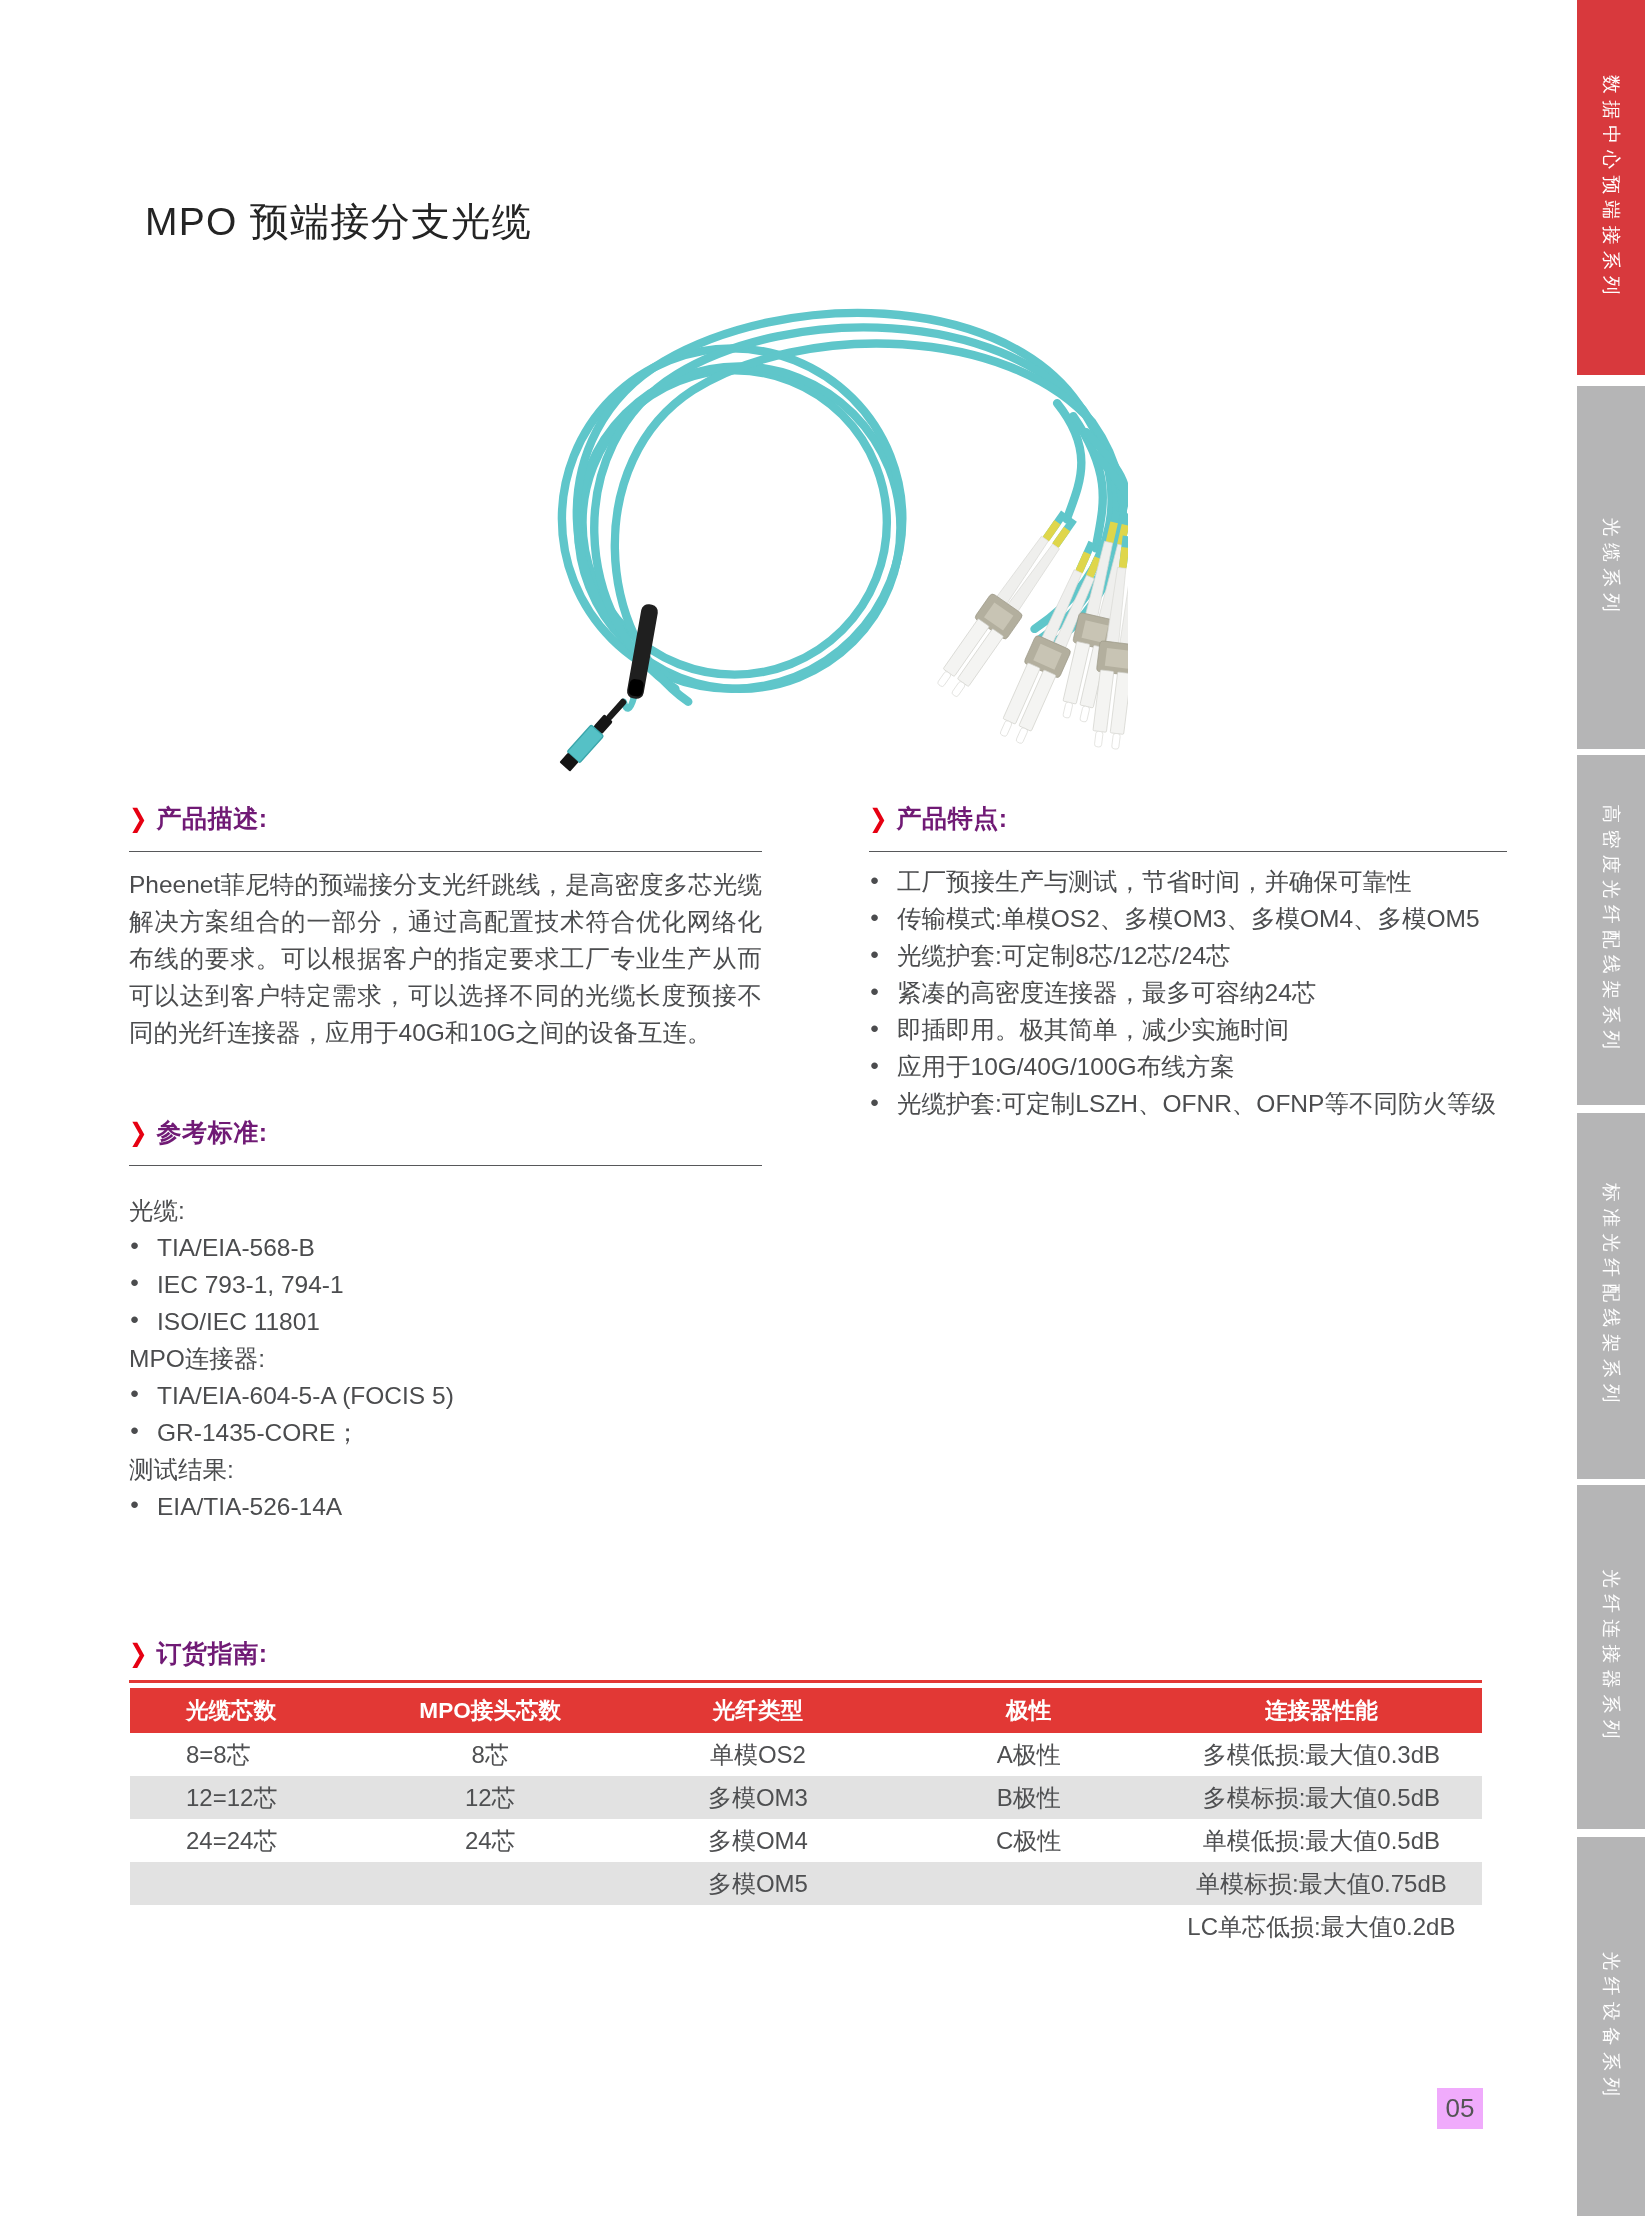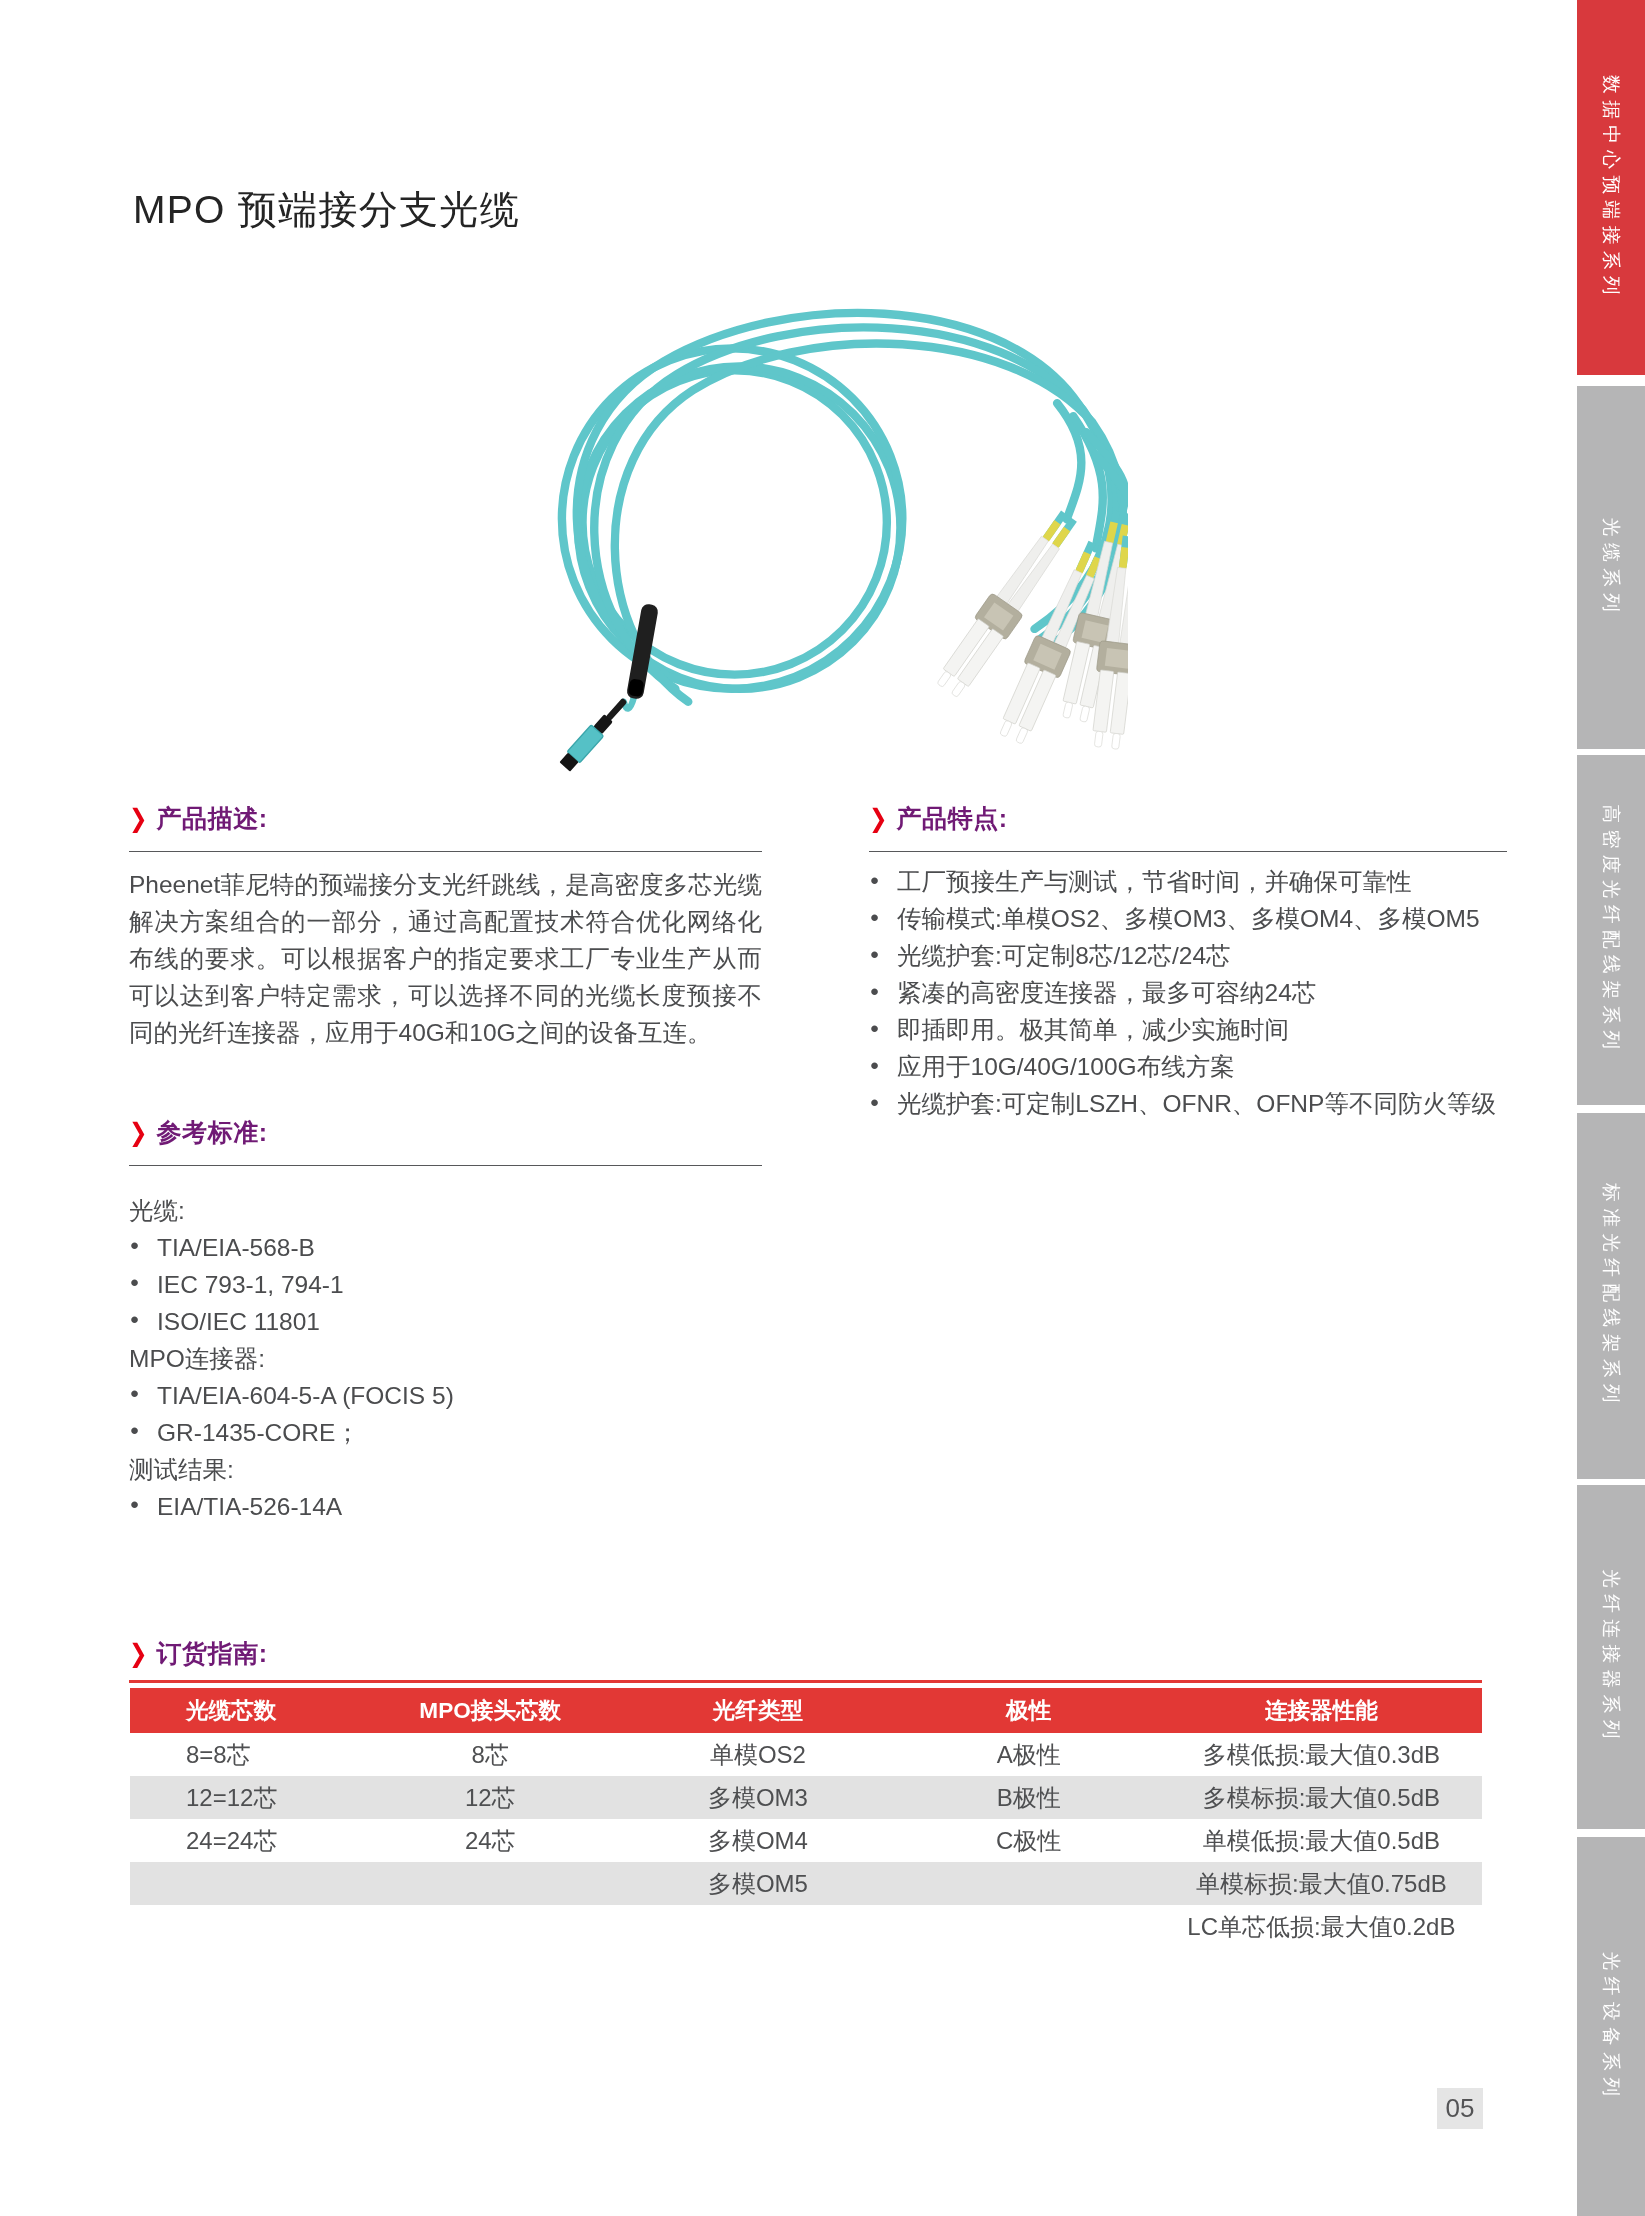--- a/index.html
+++ b/index.html
@@ -1,19 +1,19 @@
 <!DOCTYPE html>
 <html style="font-size:10.3px"><head>
 <meta charset="utf-8">
 <style>
   html,body{margin:0;padding:0;background:#fff;}
   body{font-family:"Liberation Sans","DejaVu Sans",sans-serif;}
   .page{position:relative;width:1645px;height:2216px;background:#ffffff;overflow:hidden;}
 
-  .title{position:absolute;left:129px;top:179px;margin:4px;font-size:39px;font-weight:500;
+  .title{position:absolute;left:129px;top:179px;margin:16px;font-size:39px;font-weight:500;
          color:#242424;letter-spacing:1.3px;}
 
   .photo{position:absolute;left:451px;top:271px;width:677px;height:503px;}
 
   .sec{position:absolute;}
   .sec-head{display:flex;align-items:center;gap:9px;}
   .arrow{color:#e60012;font-size:22px;font-weight:bold;line-height:1;transform:scaleY(1.15);}
   .sec-title{color:#701a75;font-size:25px;font-weight:bold;letter-spacing:0.6px;}
   .rule{border-top:1.9px solid #57585a;margin-top:15.5px;}
   .body-text{margin:14px 0 0 0;font-size:24.5px;line-height:37px;color:#4b4c4e;text-align:justify;}
@@ -27,21 +27,21 @@
   .std-line.bullet{padding-left:28px;}
   .std-line .dot{top:-1.3px;}
 
   .table-topline{position:absolute;left:129px;top:1680px;width:1353px;height:3.2px;background:#e23835;}
   table.order{position:absolute;left:130px;top:1688px;width:1352px;border-collapse:collapse;table-layout:fixed;}
   table.order th{height:43px;background:#e23835;color:#ffffff;font-size:22.6px;font-weight:bold;text-align:center;}
   table.order td{height:41px;font-size:24px;color:#4e4f51;text-align:center;}
   table.order tbody tr:nth-child(even){background:#e2e2e2;}
   table.order th:first-child,table.order td:first-child{text-align:left;padding-left:56px;}
 
-  .pagenum{position:absolute;left:1437px;top:2088px;width:46px;height:41px;background:#e5e5e5;
+  .pagenum{position:absolute;left:1437px;top:2088px;width:46px;height:41px;background:#f0abfc;
            display:flex;align-items:center;justify-content:center;font-size:26px;color:#545456;}
 
   .vtab{position:absolute;left:1577px;width:68px;background:#b5b5b6;
         display:flex;align-items:center;justify-content:center;overflow:visible;}
   .vtab.active{background:#d8393d;}
   .vtab span{transform:rotate(90deg);white-space:nowrap;color:#ffffff;font-size:18.7px;letter-spacing:6.4px;}
 </style>
 </head>
 <body>
 

